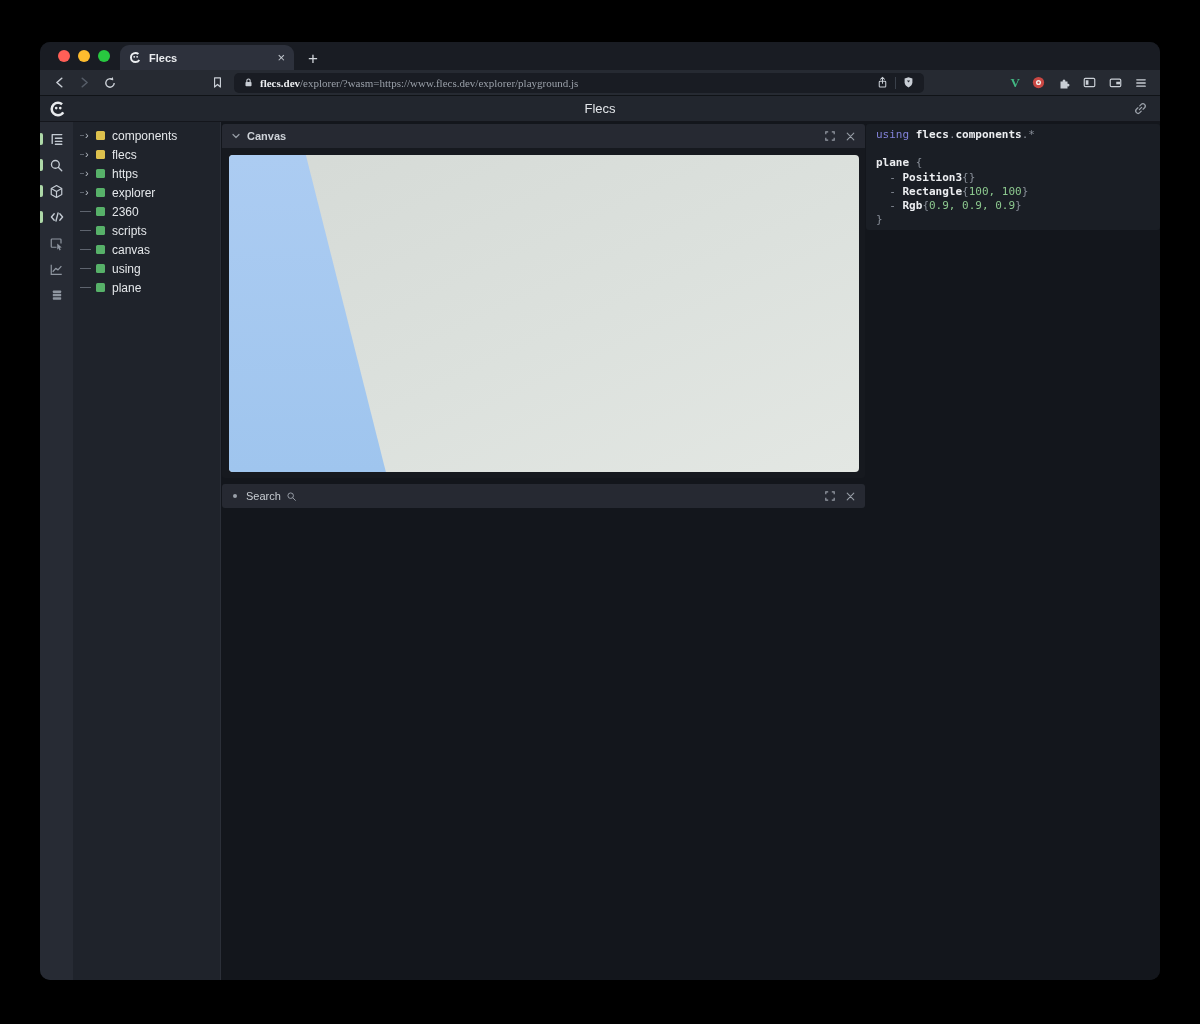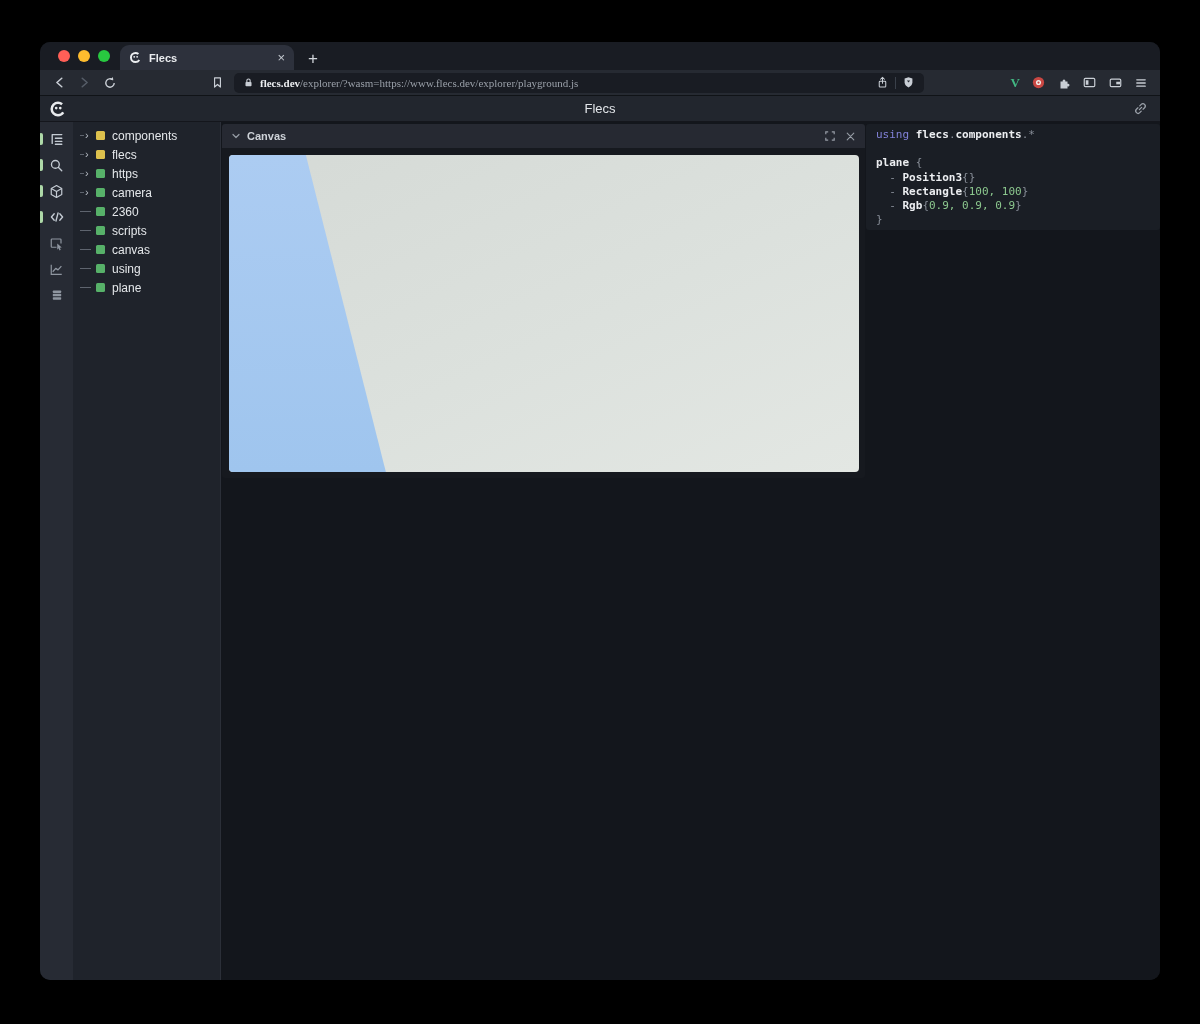--- a/index.html
+++ b/index.html
@@ -296,21 +296,21 @@
           </span>
           <span class="sq" style="background:#57b169"></span>
           <span class="tree-label">https</span>
         </div>
         <div class="tree-row">
           <span class="lead">
             <span class="dash short"></span>
             <span class="chev">›</span>
           </span>
           <span class="sq" style="background:#57b169"></span>
-          <span class="tree-label">camera</span>
+          <span class="tree-label">explorer</span>
         </div>
         <div class="tree-row">
           <span class="lead">
             <span class="dash long"></span>
           </span>
           <span class="sq" style="background:#57b169"></span>
           <span class="tree-label">2360</span>
         </div>
         <div class="tree-row">
           <span class="lead">
@@ -363,20 +363,41 @@
               </svg>
             </span>
         </div>
         <div class="canvas-body">
           <div class="render">
             <div class="sky"></div>
           </div>
         </div>
       </section>
 
+      <div class="panel searchbar">
+        <span class="sdot"></span>
+        <span class="slabel">Search</span>
+        <span class="smag">
+          <svg width="11" height="11" viewBox="0 0 20 20">
+              <circle cx="8.5" cy="8.5" r="5" fill="none" stroke="currentColor" stroke-width="1.8"></circle>
+              <path d="M12.5 12.5 L17 17" stroke="currentColor" stroke-width="1.8" stroke-linecap="round"></path>
+            </svg>
+          </span>
+        <span class="ph-spacer"></span>
+        <span class="phic">
+          <svg width="12" height="12" viewBox="0 0 20 20">
+              <path d="M3 7 V3 h4 M13 3 h4 v4 M17 13 v4 h-4 M7 17 H3 v-4" fill="none" stroke="currentColor" stroke-width="2"></path>
+            </svg>
+          </span>
+        <span class="phic">
+          <svg width="11" height="11" viewBox="0 0 20 20">
+              <path d="M4 4 L16 16 M16 4 L4 16" stroke="currentColor" stroke-width="2" stroke-linecap="round"></path>
+            </svg>
+          </span>
+      </div>
 
       <section class="panel editor-panel">
         <div class="code"><div class="cl"><span class="tk-kw">using</span><span class="tk-pu"> </span><span class="tk-id">flecs</span><span class="tk-pu">.</span><span class="tk-id">components</span><span class="tk-pu">.*</span></div><div class="cl">&nbsp;</div><div class="cl"><span class="tk-id">plane</span><span class="tk-pu"> </span><span class="tk-pu">{</span></div><div class="cl"><span class="tk-pu">  - </span><span class="tk-id">Position3</span><span class="tk-pu">{}</span></div><div class="cl"><span class="tk-pu">  - </span><span class="tk-id">Rectangle</span><span class="tk-pu">{</span><span class="tk-num">100, 100</span><span class="tk-pu">}</span></div><div class="cl"><span class="tk-pu">  - </span><span class="tk-id">Rgb</span><span class="tk-pu">{</span><span class="tk-num">0.9, 0.9, 0.9</span><span class="tk-pu">}</span></div><div class="cl"><span class="tk-pu">}</span></div></div>
       </section>
 
     </div>
   </div>
 </div>
 
 </body></html>

